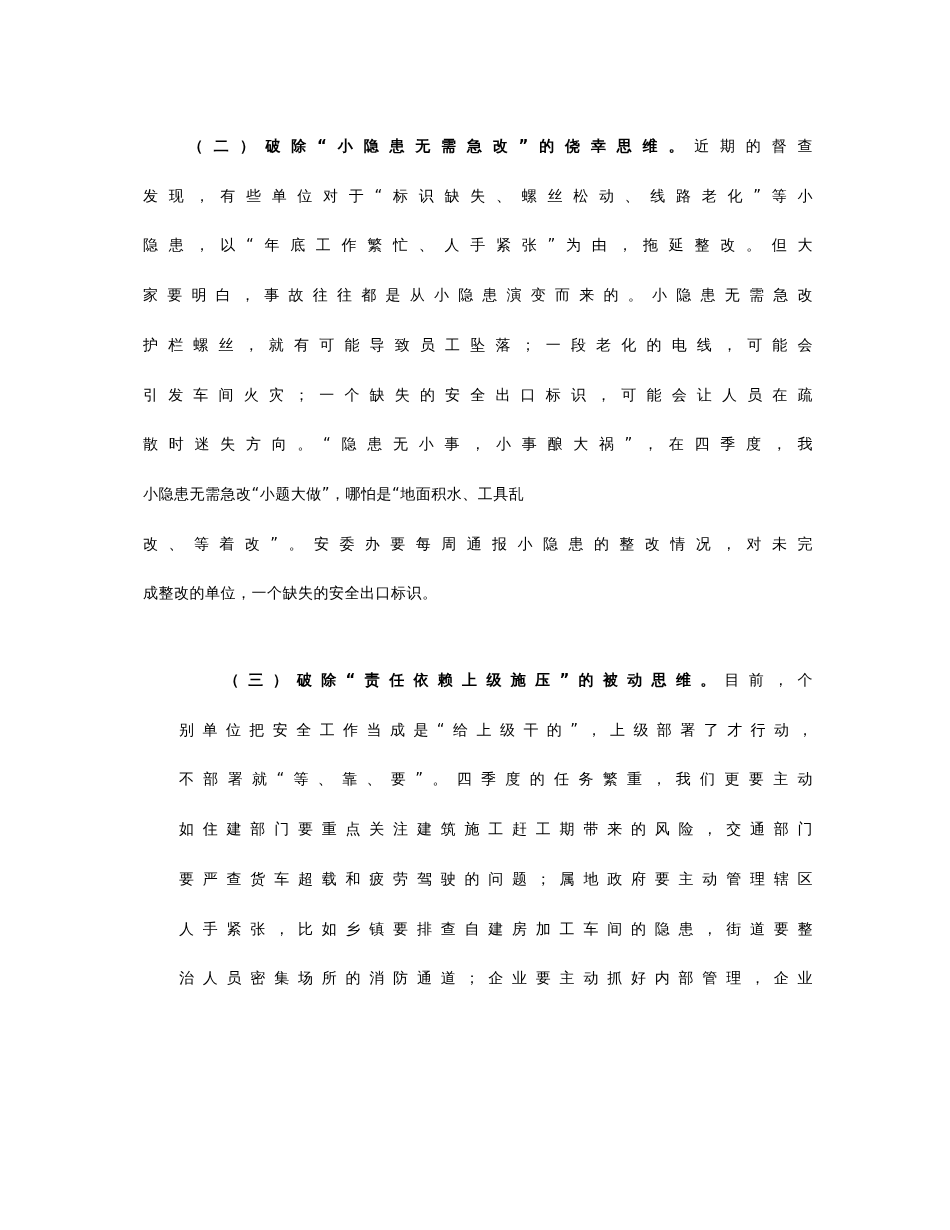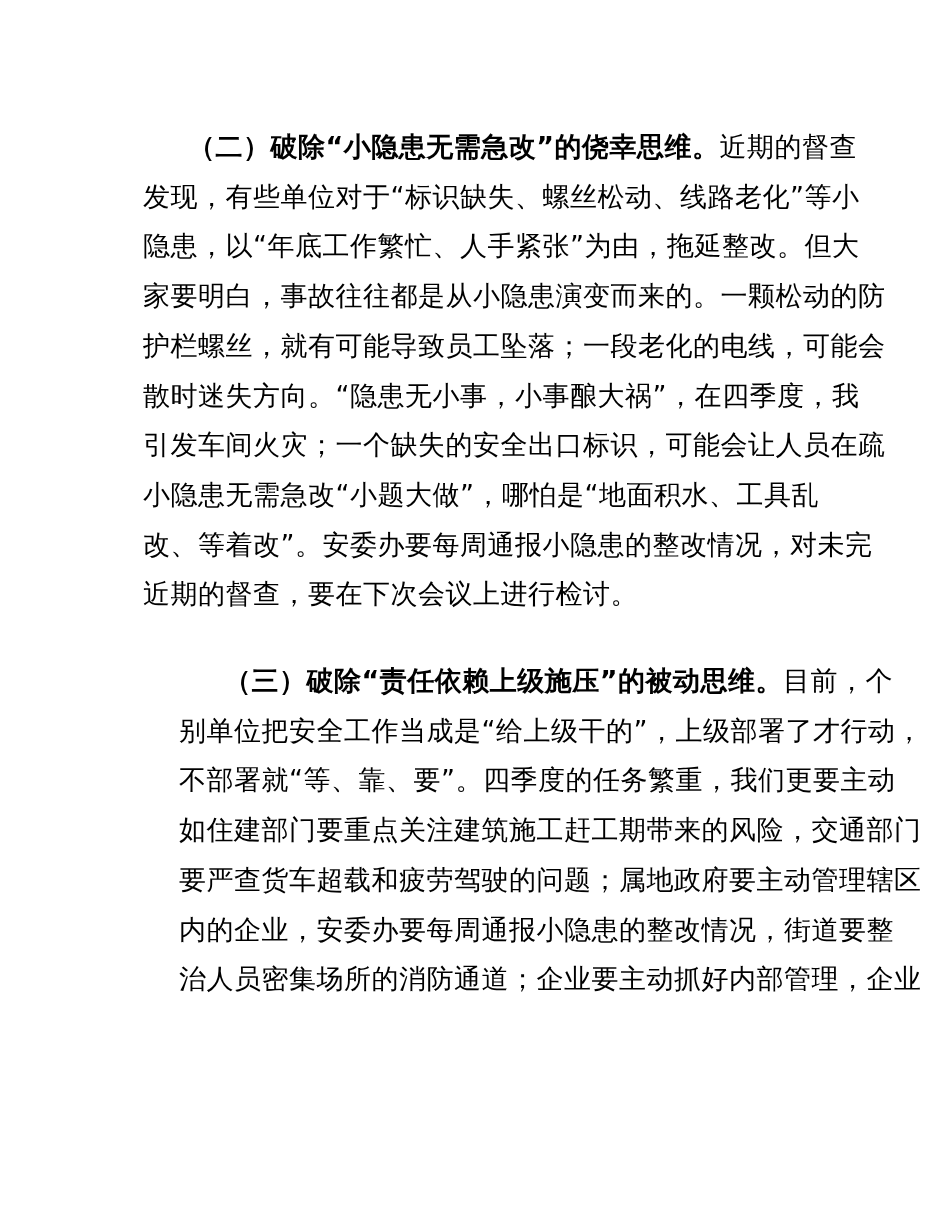--- a/index.html
+++ b/index.html
@@ -16,21 +16,21 @@
       color: #000000;
     }
     .page {
       position: absolute;
       left: 143px;
       top: 122px;
       width: 670px;
     }
     .para {
       margin: 0;
-      font-size: 27px;
+      font-size: 15px;
       line-height: 49.7px;
       text-align: justify;
       text-indent: 45px;
       letter-spacing: 0.5px;
       word-break: break-all;
     }
     .para + .para {
       margin-top: 37px;
       margin-left: 36px;
     }
@@ -49,32 +49,32 @@
   </style>
 </head>
 <body>
 
 <div class="page">
 
   <div class="para">
     <span class="line"><span class="heading">（二）破除“小隐患无需急改”的侥幸思维。</span><span>近期的督查</span></span>
     <span class="line" style="text-indent:0">发现，有些单位对于“标识缺失、螺丝松动、线路老化”等小</span>
     <span class="line" style="text-indent:0">隐患，以“年底工作繁忙、人手紧张”为由，拖延整改。但大</span>
-    <span class="line" style="text-indent:0">家要明白，事故往往都是从小隐患演变而来的。一颗松动的防</span>
+    <span class="line" style="text-indent:0">家要明白，事故往往都是从小隐患演变而来的。小隐患无需急改</span>
     <span class="line" style="text-indent:0">护栏螺丝，就有可能导致员工坠落；一段老化的电线，可能会</span>
+    <span class="line" style="text-indent:0">引发车间火灾；一个缺失的安全出口标识，可能会让人员在疏</span>
     <span class="line" style="text-indent:0">散时迷失方向。“隐患无小事，小事酿大祸”，在四季度，我</span>
-    <span class="line" style="text-indent:0">引发车间火灾；一个缺失的安全出口标识，可能会让人员在疏</span>
     <span class="line last" style="text-indent:0">小隐患无需急改“小题大做”，哪怕是“地面积水、工具乱</span>
     <span class="line" style="text-indent:0">改、等着改”。安委办要每周通报小隐患的整改情况，对未完</span>
-    <span class="line last" style="text-indent:0">近期的督查，要在下次会议上进行检讨。</span>
+    <span class="line last" style="text-indent:0">成整改的单位，一个缺失的安全出口标识。</span>
   </div>
 
   <div class="para">
     <span class="line"><span class="heading">（三）破除“责任依赖上级施压”的被动思维。</span><span>目前，个</span></span>
     <span class="line" style="text-indent:0">别单位把安全工作当成是“给上级干的”，上级部署了才行动，</span>
     <span class="line" style="text-indent:0">不部署就“等、靠、要”。四季度的任务繁重，我们更要主动</span>
     <span class="line" style="text-indent:0">如住建部门要重点关注建筑施工赶工期带来的风险，交通部门</span>
     <span class="line" style="text-indent:0">要严查货车超载和疲劳驾驶的问题；属地政府要主动管理辖区</span>
-    <span class="line" style="text-indent:0">内的企业，安委办要每周通报小隐患的整改情况，街道要整</span>
+    <span class="line" style="text-indent:0">人手紧张，比如乡镇要排查自建房加工车间的隐患，街道要整</span>
     <span class="line" style="text-indent:0">治人员密集场所的消防通道；企业要主动抓好内部管理，企业</span>
   </div>
 
 </div>
 
 </body></html>

